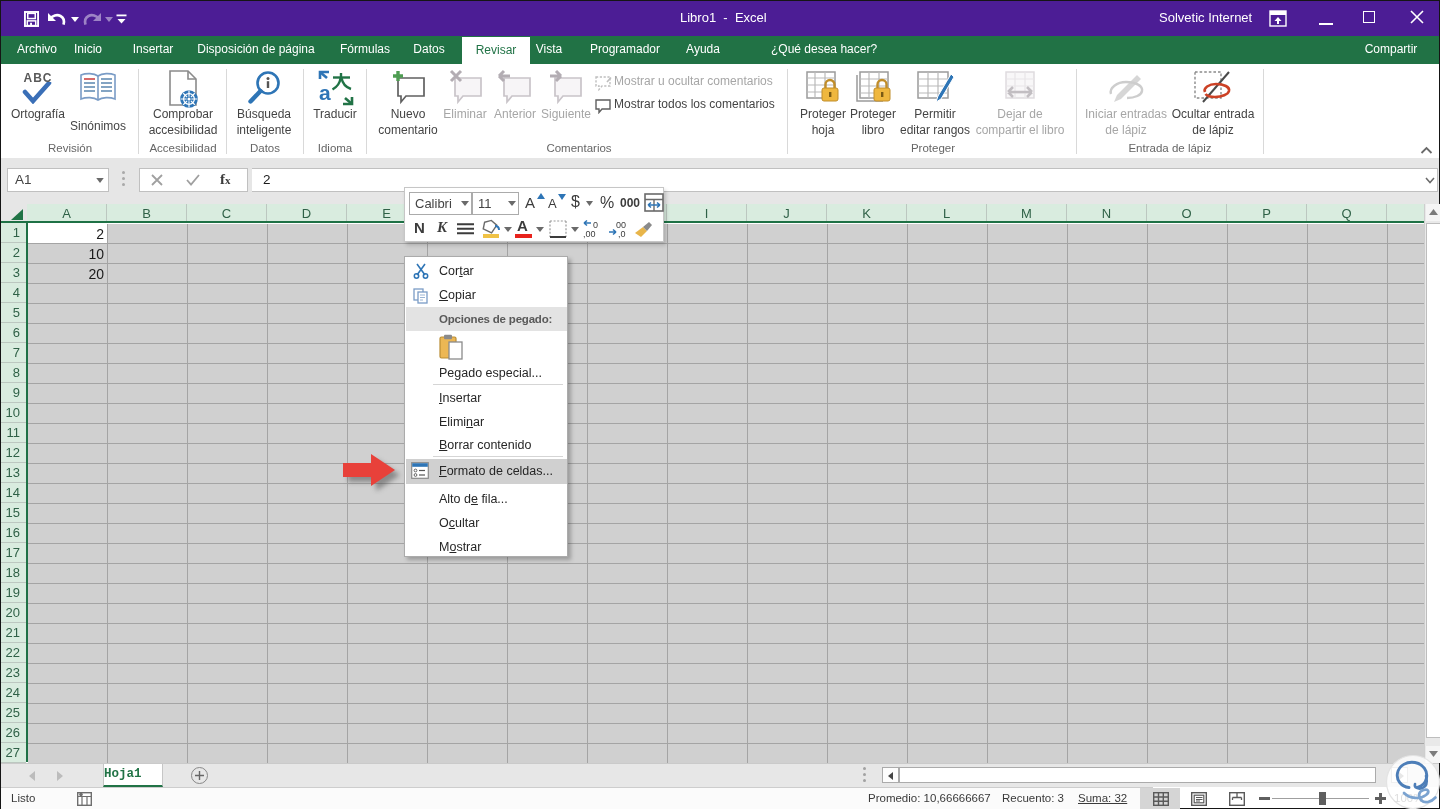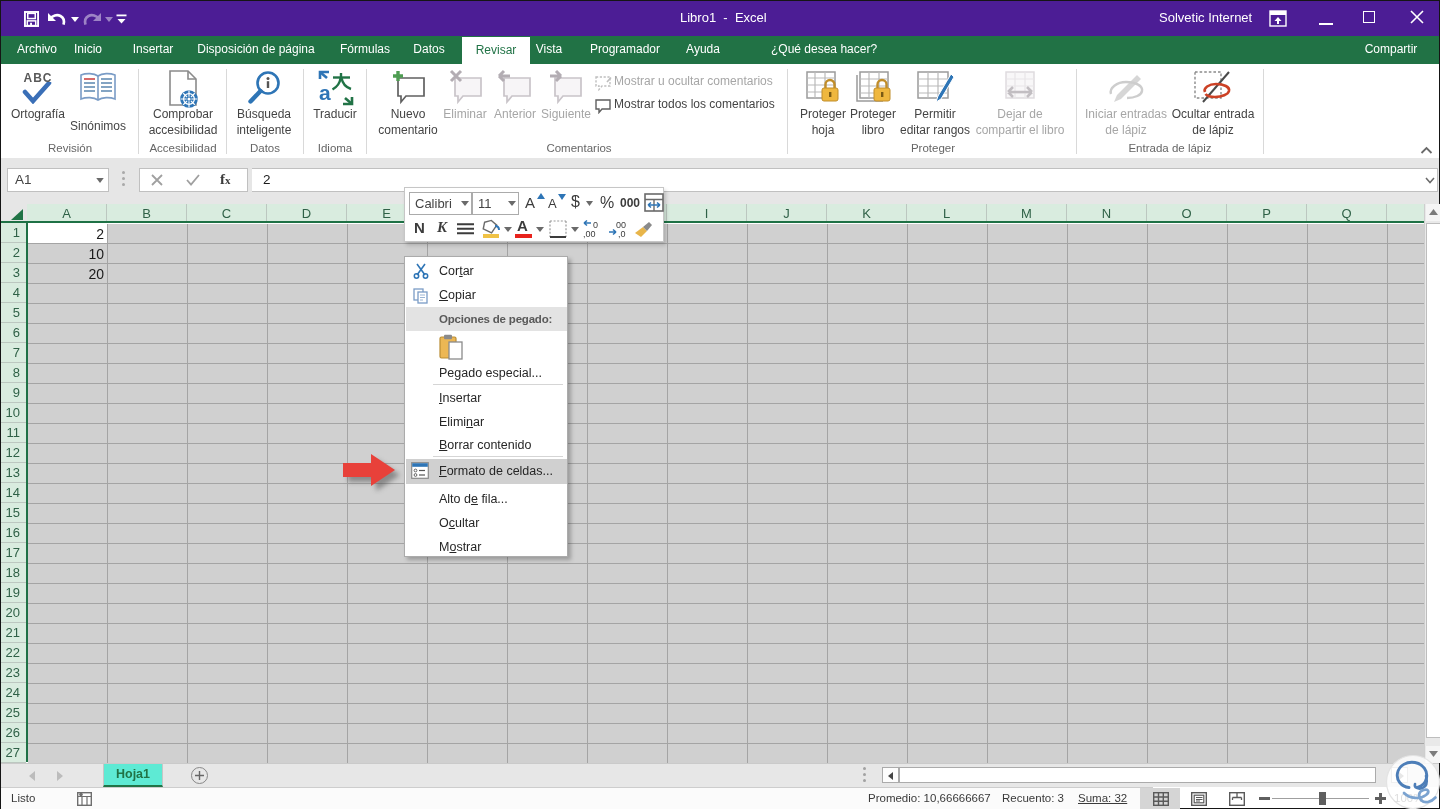--- a/index.html
+++ b/index.html
@@ -387,21 +387,21 @@
         </svg>
   </div>
 </div>
 <div id="tabbar">
   <svg class="abs" style="left:27px;top:7px" width="8" height="10" viewBox="0 0 8 10">
         <path d="M7 0 L1 5 L7 10 Z" fill="#bcbcbc"></path>
       </svg>
   <svg class="abs" style="left:55px;top:7px" width="8" height="10" viewBox="0 0 8 10">
         <path d="M1 0 L7 5 L1 10 Z" fill="#bcbcbc"></path>
       </svg>
-  <div class="abs" style="left:102px;top:0;width:60px;height:23px;background:#5eead4;border-left:1px solid #c6c6c6;border-right:1px solid #c6c6c6;border-bottom:2px solid #217346;color:#217346;font-weight:bold;font-size:12.5px;text-align:center;line-height:21px;">Hoja1</div>
+  <div class="abs" style="left:102px;top:0;width:60px;height:23px;background:#ffffff;border-left:1px solid #c6c6c6;border-right:1px solid #c6c6c6;border-bottom:2px solid #217346;color:#217346;font-weight:bold;font-size:12.5px;text-align:left;line-height:21px;font-family:Liberation Mono, monospace;">Hoja1</div>
   <div class="abs" style="left:190px;top:3px;width:17px;height:17px;border:1px solid #888;border-radius:50%;">
     <svg class="abs" style="left:3px;top:3px" width="9" height="9" viewBox="0 0 9 9">
           <path d="M4.5 0 L4.5 9 M0 4.5 L9 4.5" stroke="#666" stroke-width="1.4"></path>
         </svg>
   </div>
   <div class="abs" style="left:862px;top:3px;width:3px;height:3px;background:#a2a2a2;border-radius:50%;"></div>
   <div class="abs" style="left:862px;top:9px;width:3px;height:3px;background:#a2a2a2;border-radius:50%;"></div>
   <div class="abs" style="left:862px;top:15px;width:3px;height:3px;background:#a2a2a2;border-radius:50%;"></div>
   <div class="abs" style="left:881px;top:3px;width:17px;height:16px;background:#fdfdfd;border:1px solid #ababab;">
     <svg class="abs" style="left:5px;top:4px" width="6" height="8" viewBox="0 0 6 8">

